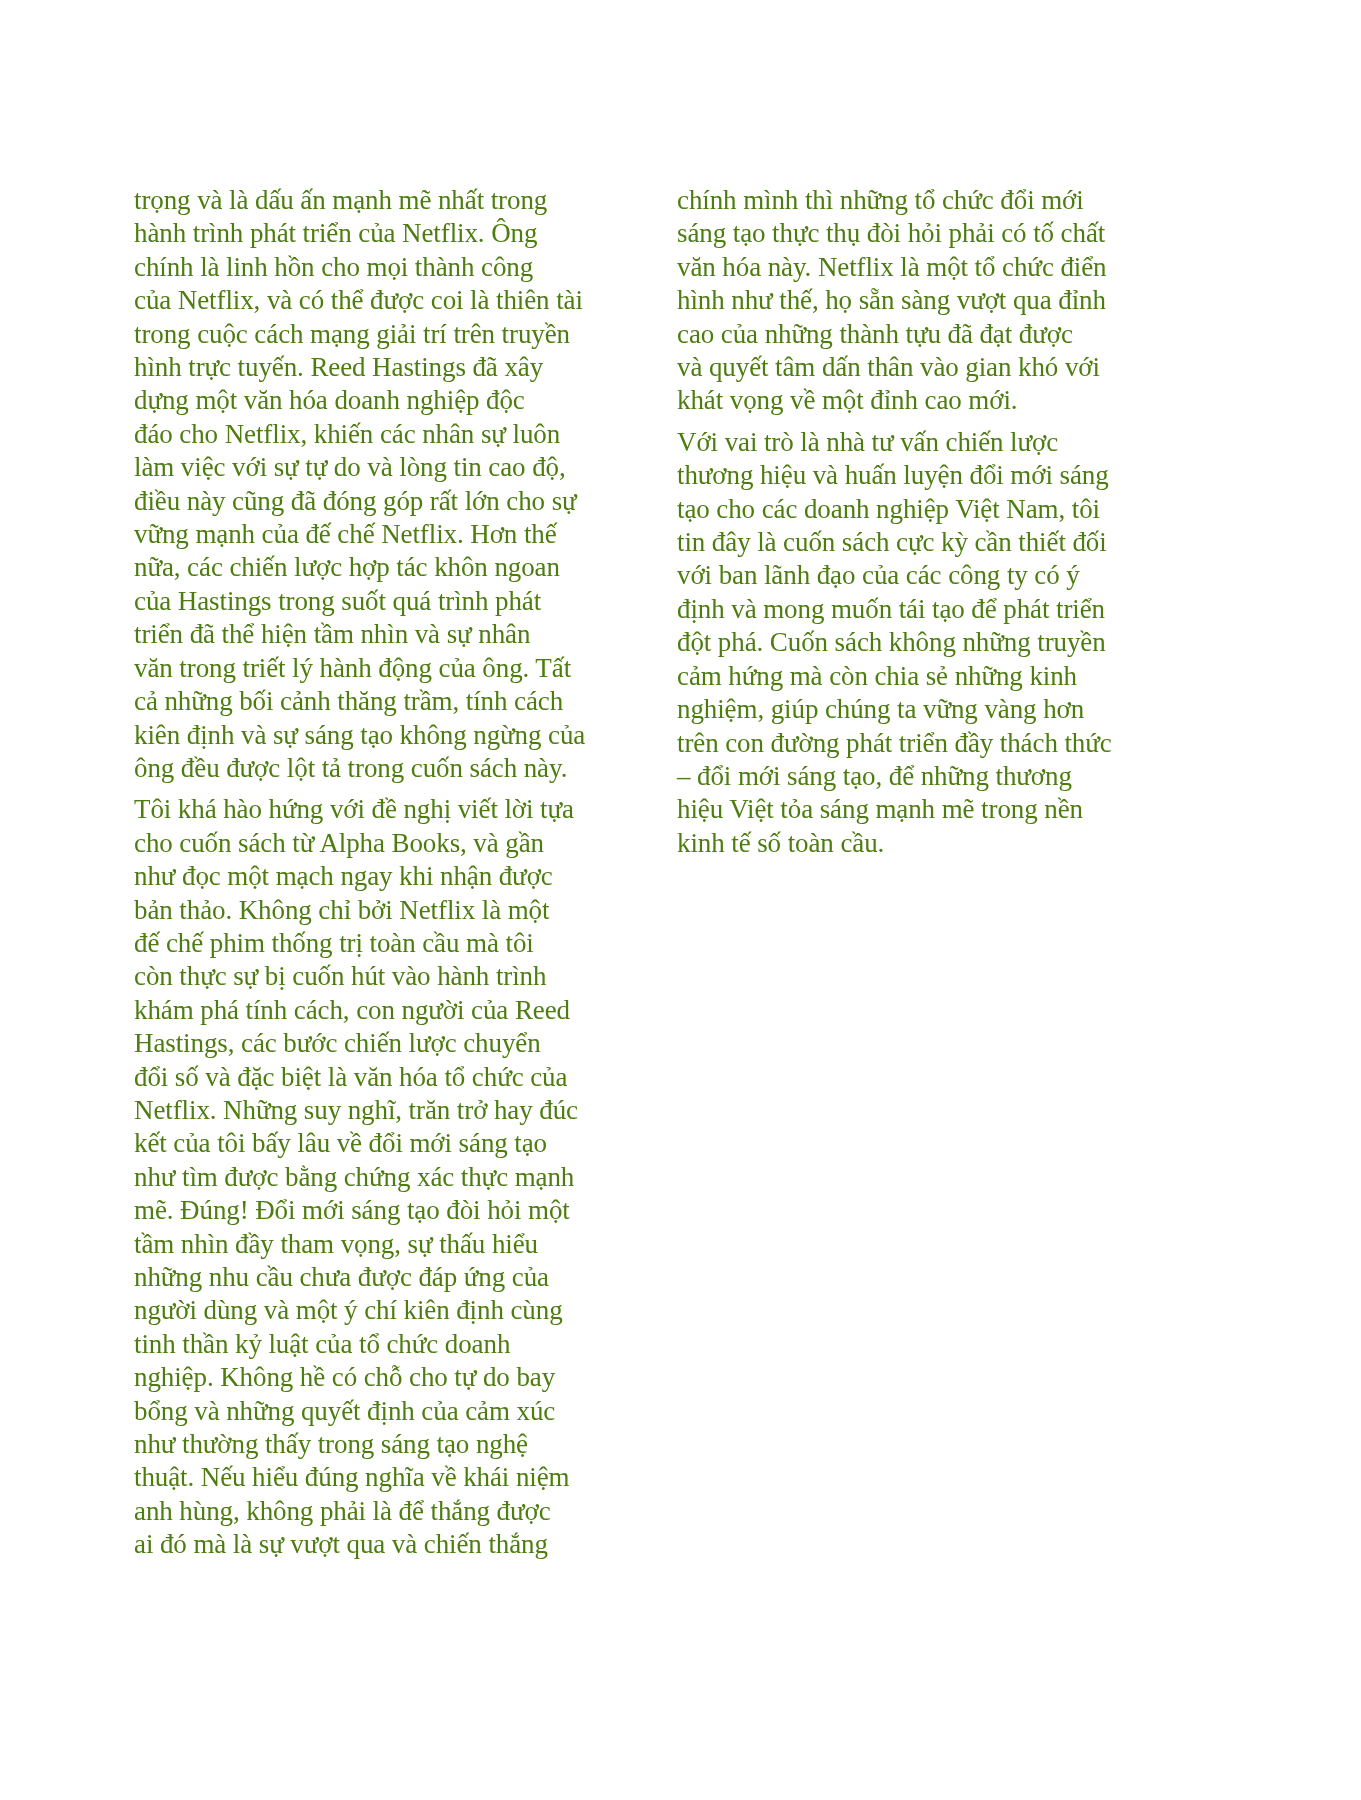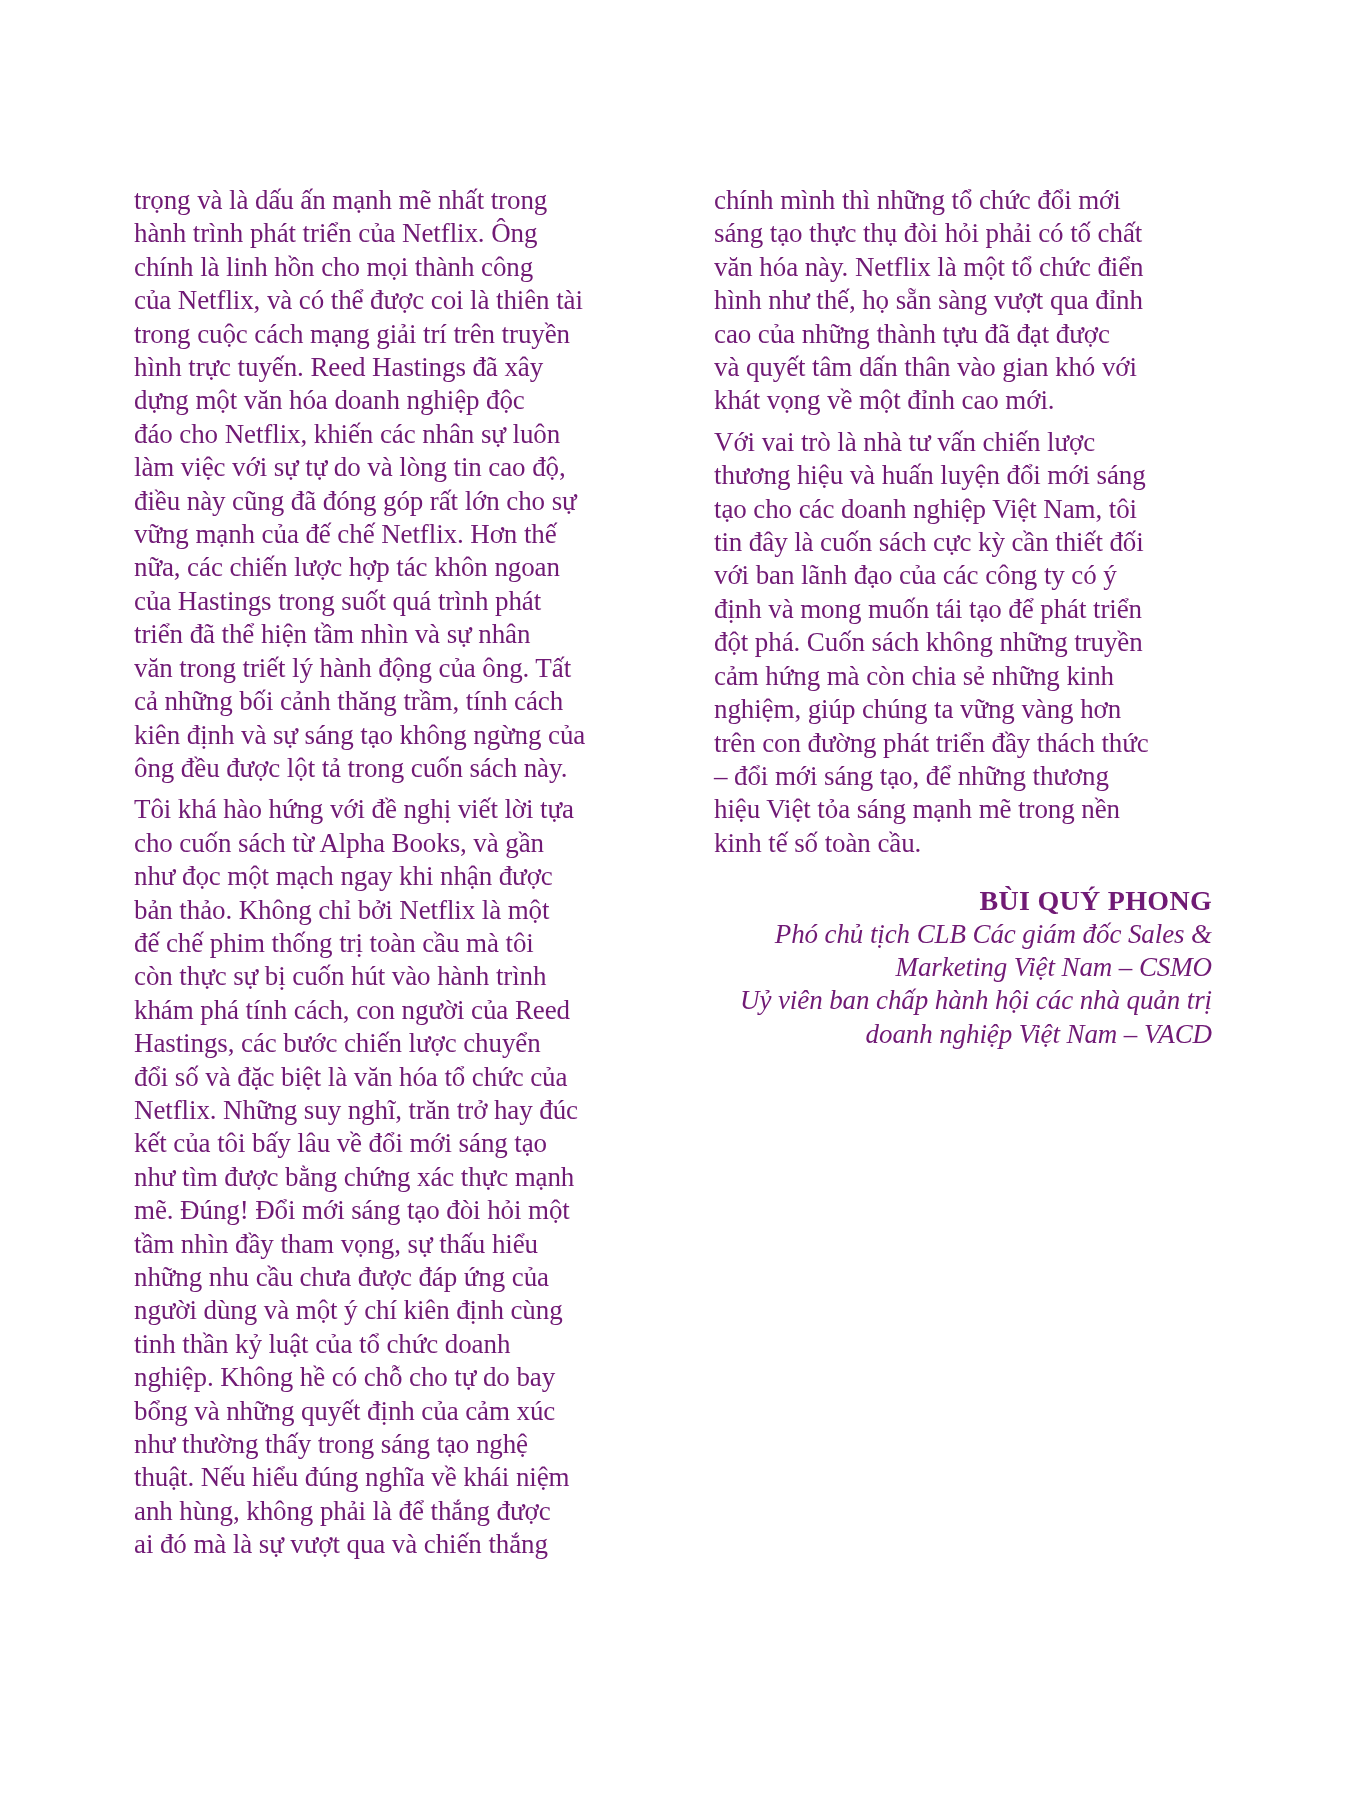--- a/index.html
+++ b/index.html
@@ -12,22 +12,22 @@
     background: #ffffff;
     position: relative;
     overflow: hidden;
     font-family: "Liberation Serif", serif;
   }
   .content {
     position: absolute;
     left: 134px;
     top: 184px;
     display: flex;
-    gap: 82px;
-    color: #701a75;
+    gap: 45px;
+    color: #4d7c0f;
   }
   .col {
     width: 498px;
     font-size: 27px;
     line-height: 33.4px;
     letter-spacing: -0.1px;
   }
   .col p {
     margin: 0;
     white-space: pre;
@@ -116,21 +116,14 @@
 tin đây là cuốn sách cực kỳ cần thiết đối
 với ban lãnh đạo của các công ty có ý
 định và mong muốn tái tạo để phát triển
 đột phá. Cuốn sách không những truyền
 cảm hứng mà còn chia sẻ những kinh
 nghiệm, giúp chúng ta vững vàng hơn
 trên con đường phát triển đầy thách thức
 – đổi mới sáng tạo, để những thương
 hiệu Việt tỏa sáng mạnh mẽ trong nền
 kinh tế số toàn cầu.</p>
-    <div class="signature">
-      <p class="sig-name">BÙI QUÝ PHONG</p>
-      <p class="sig-titles">Phó chủ tịch CLB Các giám đốc Sales &amp;
-Marketing Việt Nam – CSMO
-Uỷ viên ban chấp hành hội các nhà quản trị
-doanh nghiệp Việt Nam – VACD</p>
-    </div>
   </div>
 </div>
 
 </body></html>

